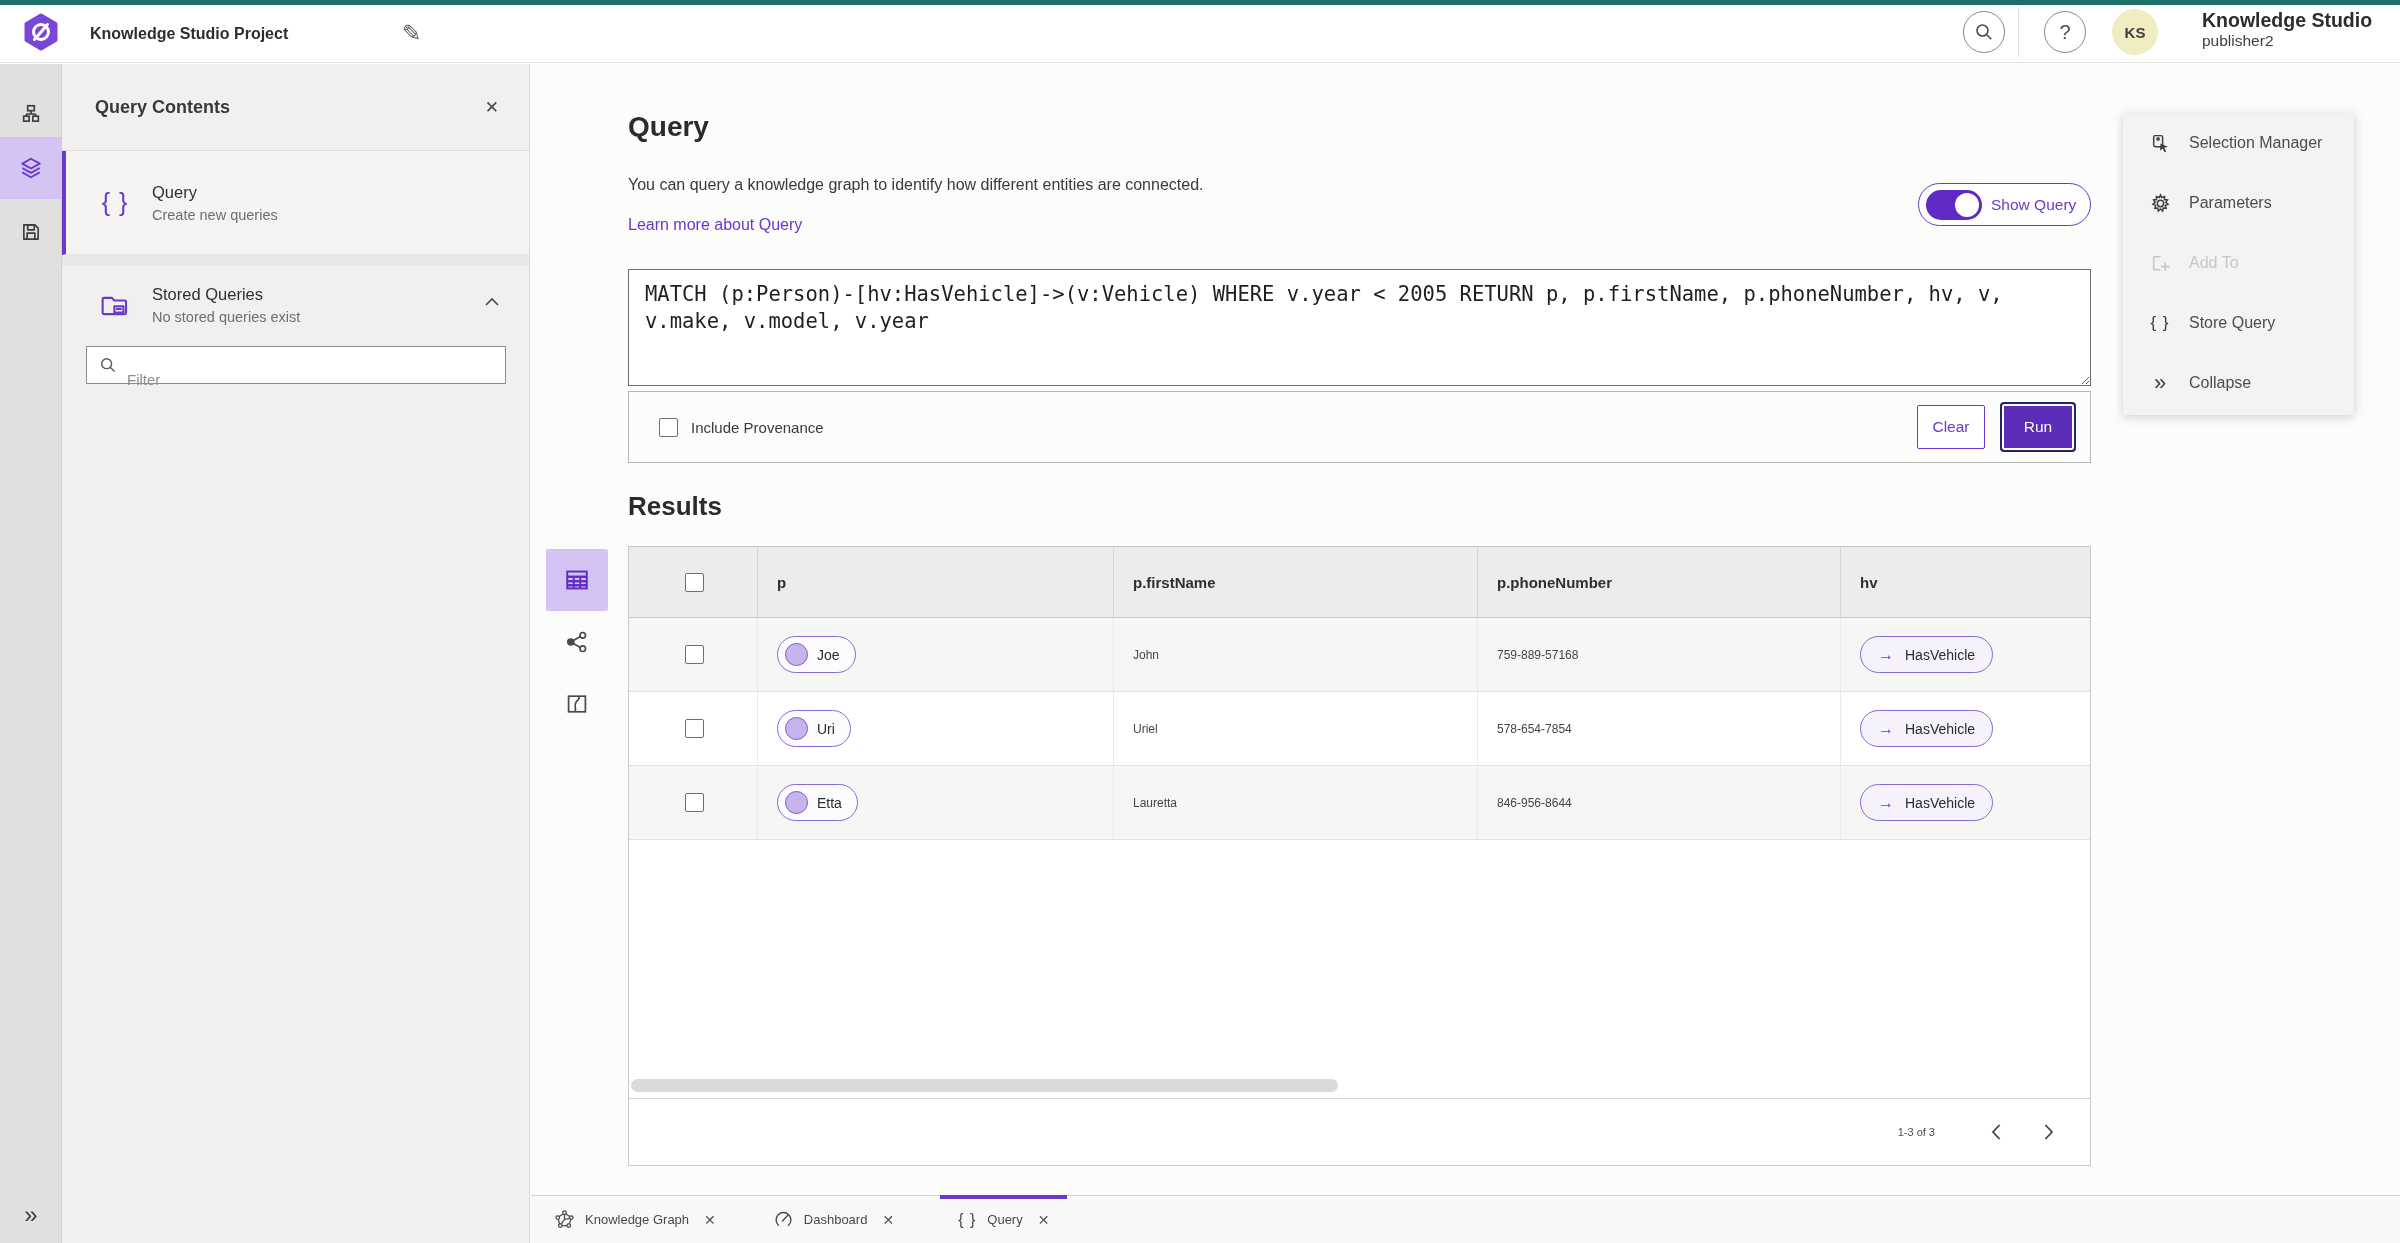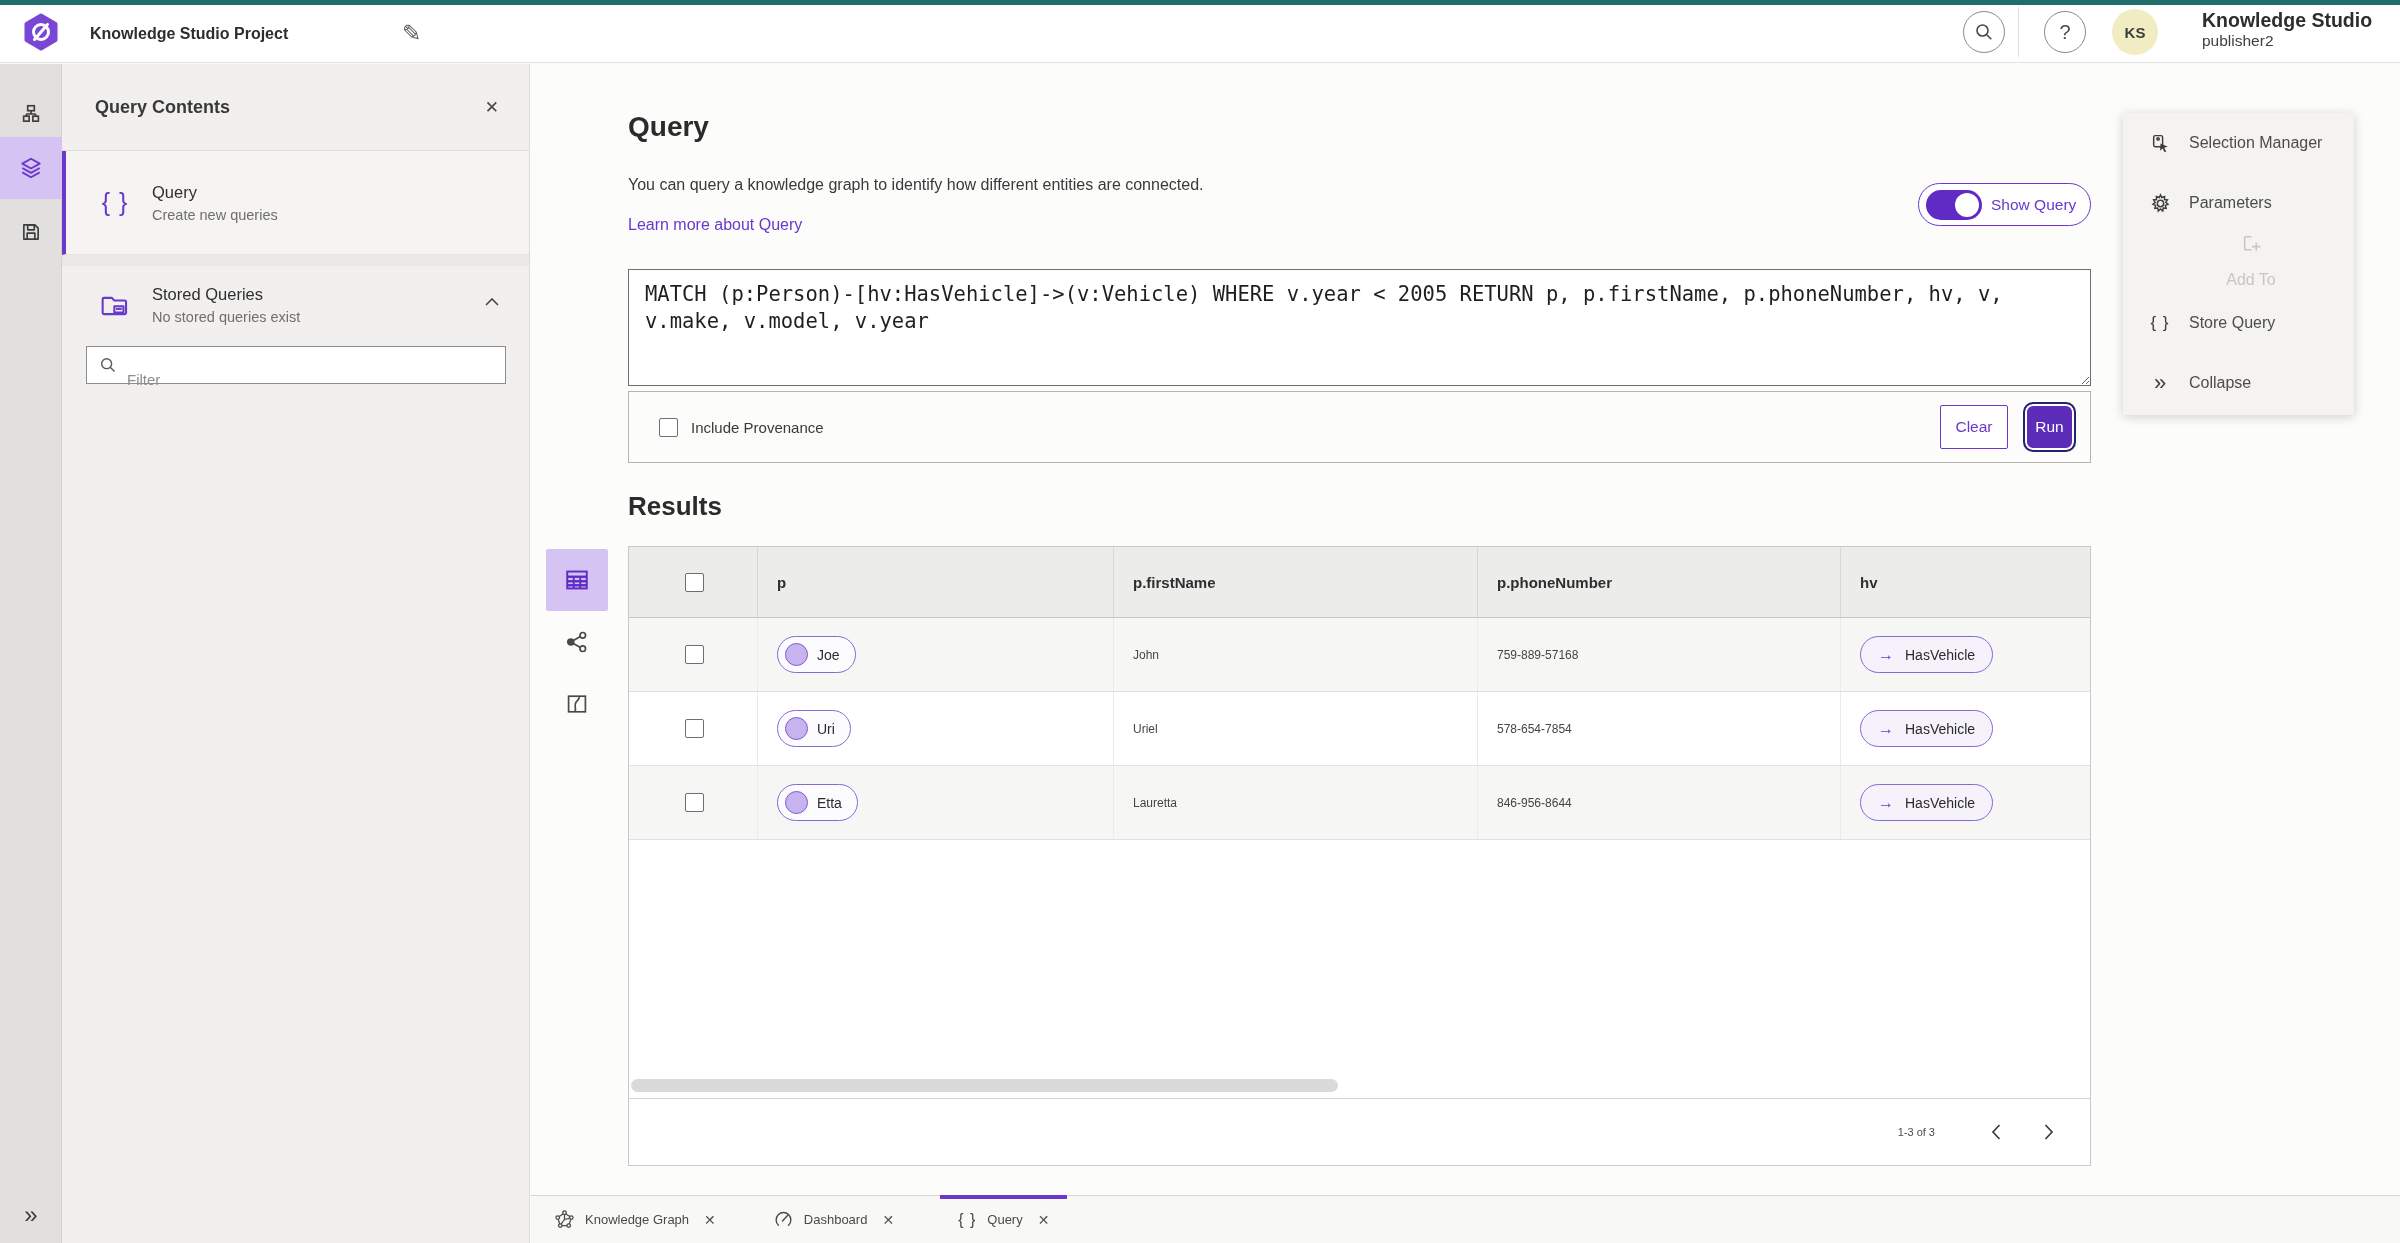--- a/index.html
+++ b/index.html
@@ -73,30 +73,30 @@
   .editor textarea { width:1463px; height:117px; border:1px solid #6f6f6f; background:#fff; resize:vertical;
     padding:11px 16px; font-family:"DejaVu Sans Mono", monospace; font-size:20.5px; line-height:1.3; color:#1f1f1f; display:block; }
   .editor-foot { margin-top:5px; border:1px solid #b5b4b3; height:72px; display:flex; align-items:center;
     padding:0 14px 0 30px; background:#fcfcfb; }
   .chk { width:19px; height:19px; appearance:none; -webkit-appearance:none; border:1px solid #6f6f6f;
     background:#fff; border-radius:2px; cursor:pointer; }
   .prov-lbl { font-size:15px; color:#3a3a3a; margin-left:13px; }
   .spacer { flex:1; }
   .btn-clear { width:68px; height:44px; border:1.5px solid #6a39cb; border-radius:2px; background:#fff;
     color:#6a39cb; font-size:15.5px; font-family:"Liberation Sans", sans-serif; cursor:pointer; }
-  .btn-run { width:53px; height:50px; margin-left:15px; background:#5b2db8; border:2px solid #23236e;
-    box-shadow:inset 0 0 0 2px #ffffff; border-radius:10px; color:#fff; font-size:15.5px;
+  .btn-run { width:76px; height:50px; margin-left:15px; background:#5b2db8; border:2px solid #23236e;
+    box-shadow:inset 0 0 0 2px #ffffff; border-radius:4px; color:#fff; font-size:15.5px;
     font-family:"Liberation Sans", sans-serif; cursor:pointer; }
 
   .tools { position:absolute; left:1592px; top:49px; width:231px; height:302px; background:#f4f3f2;
     box-shadow:0 2px 10px rgba(0,0,0,0.18); }
   .tool-item { height:60px; display:flex; align-items:center; gap:17px; padding-left:25px;
     font-size:16px; color:#4c4c4c; cursor:pointer; }
   .tool-item .ic { width:24px; display:flex; justify-content:center; color:#3d3d3d; }
-  .tool-item.disabled { color:#c7c6c5; cursor:default;flex-direction:column; }
+  .tool-item.disabled { color:#c7c6c5; cursor:default; }
   .tool-item.disabled .ic { color:#c7c6c5; }
   .tool-braces { font-size:17px; color:#3d3d3d; letter-spacing:1px; }
   .tool-collapse { font-size:22px; color:#3d3d3d; line-height:20px; }
 
   .r-title { position:absolute; left:97px; top:427px; font-size:26px; font-weight:bold; color:#2b2b2b; }
 
   .viewbar-item { position:absolute; left:15px; width:62px; height:62px; display:flex; align-items:center;
     justify-content:center; cursor:pointer; color:#4a4a4a; }
   .viewbar-item.active { background:#d5c3f4; border-radius:2px; color:#5f2bc4; }
 

